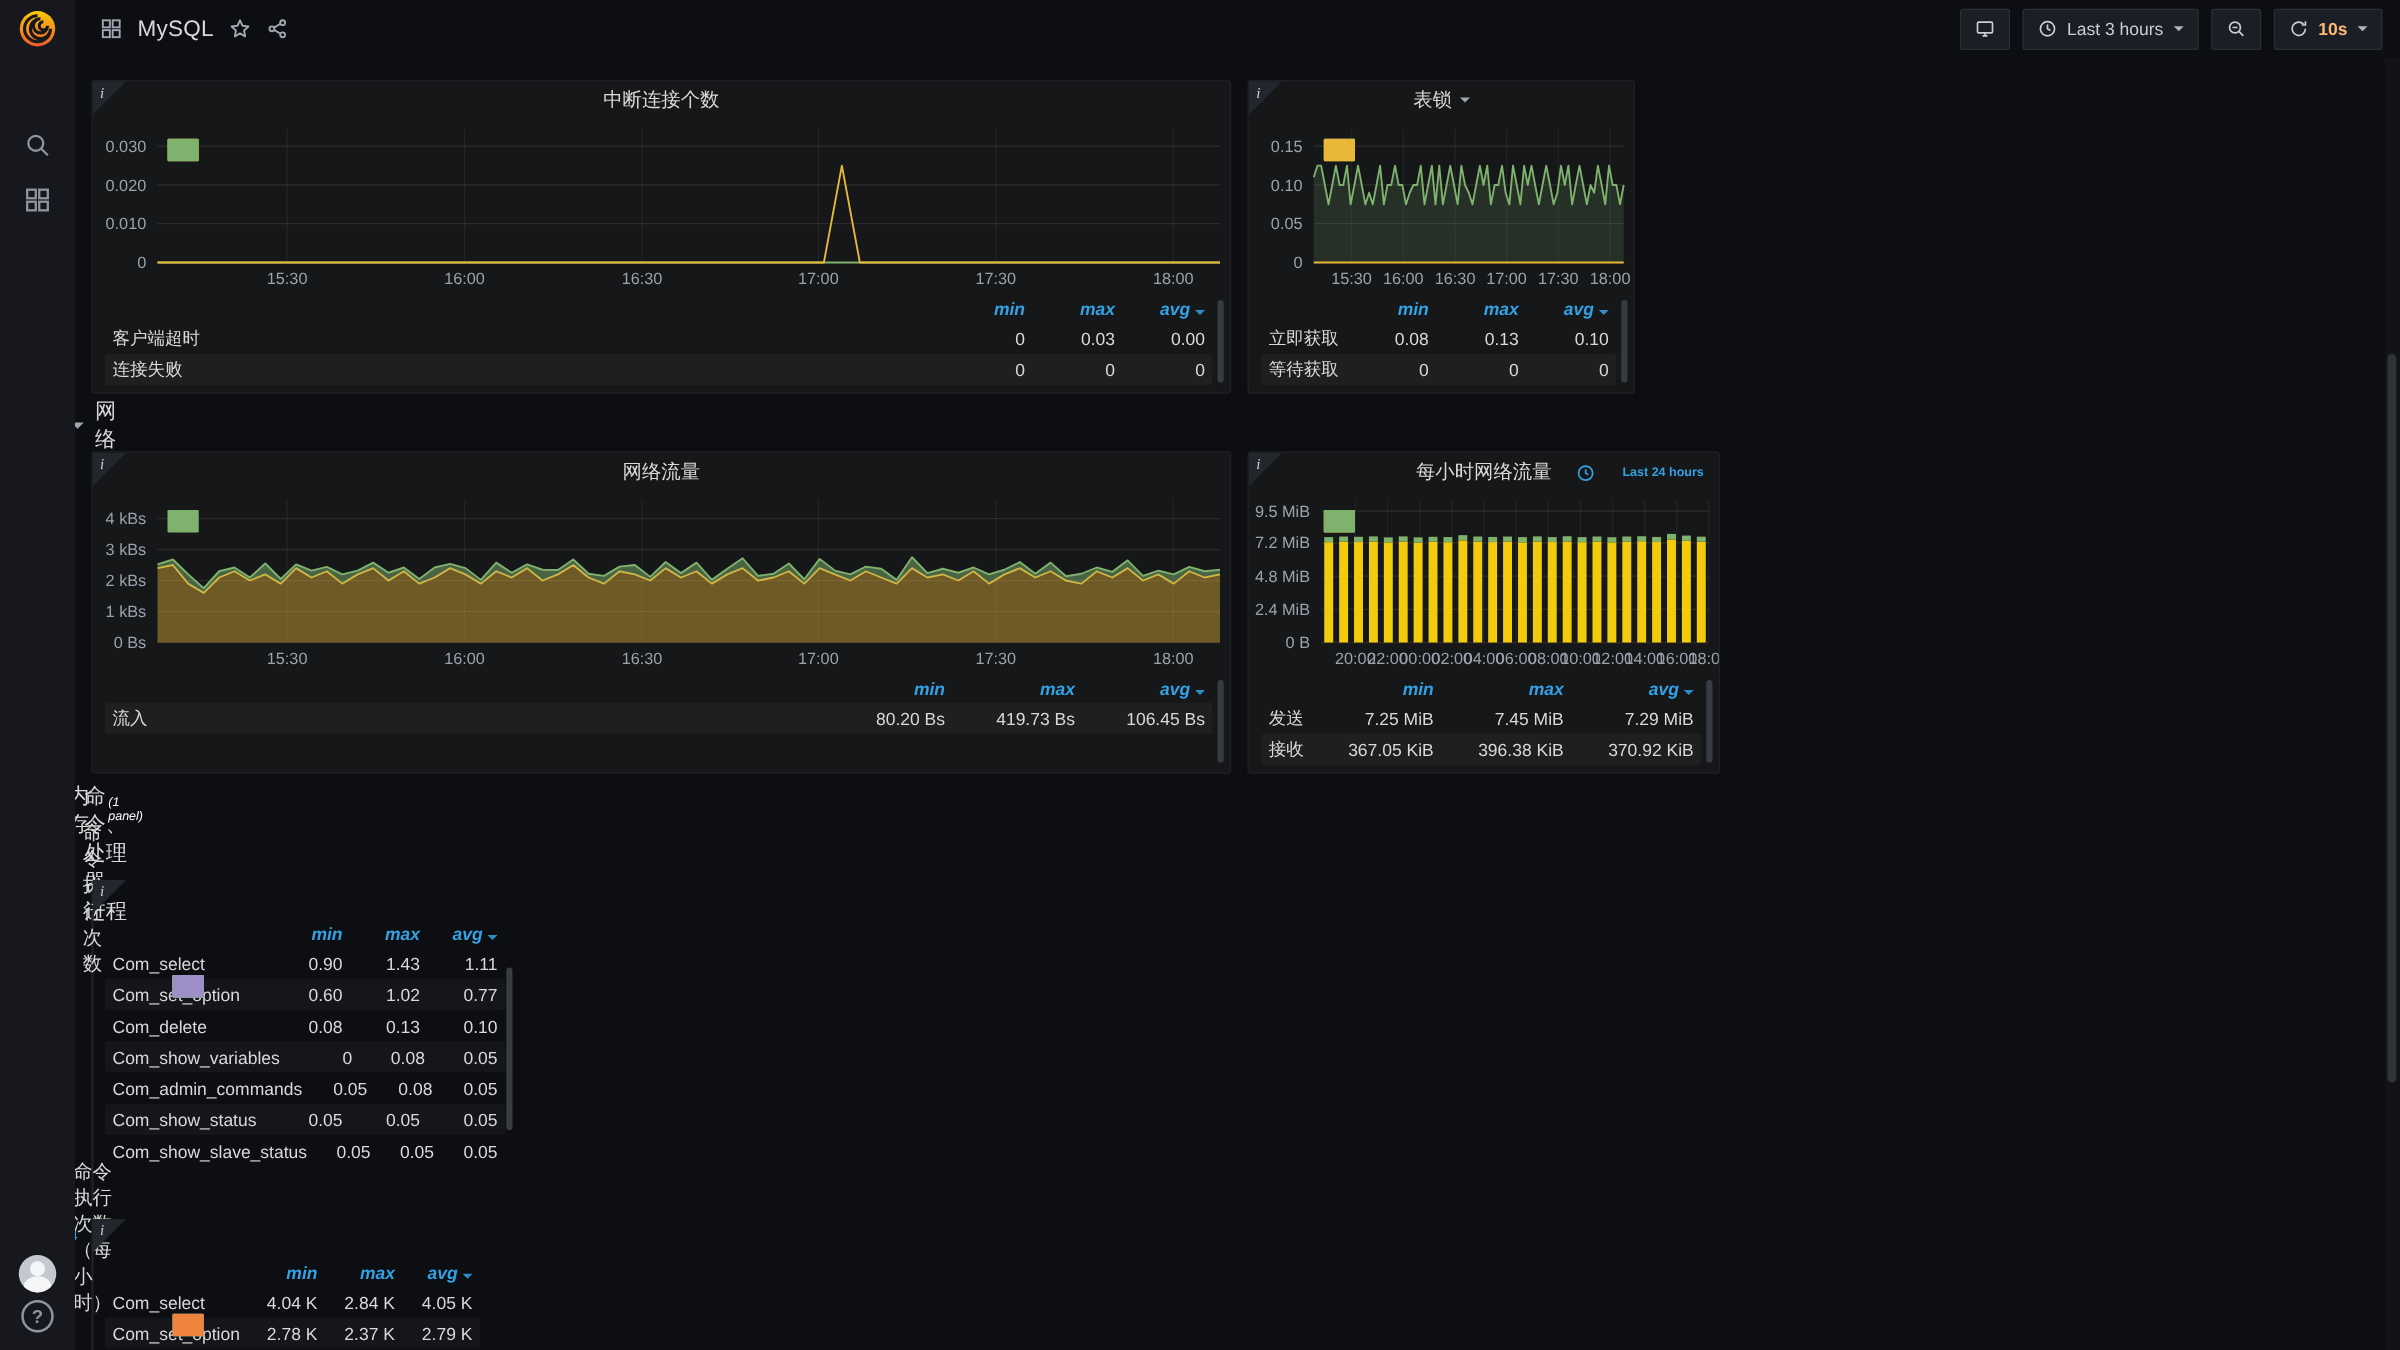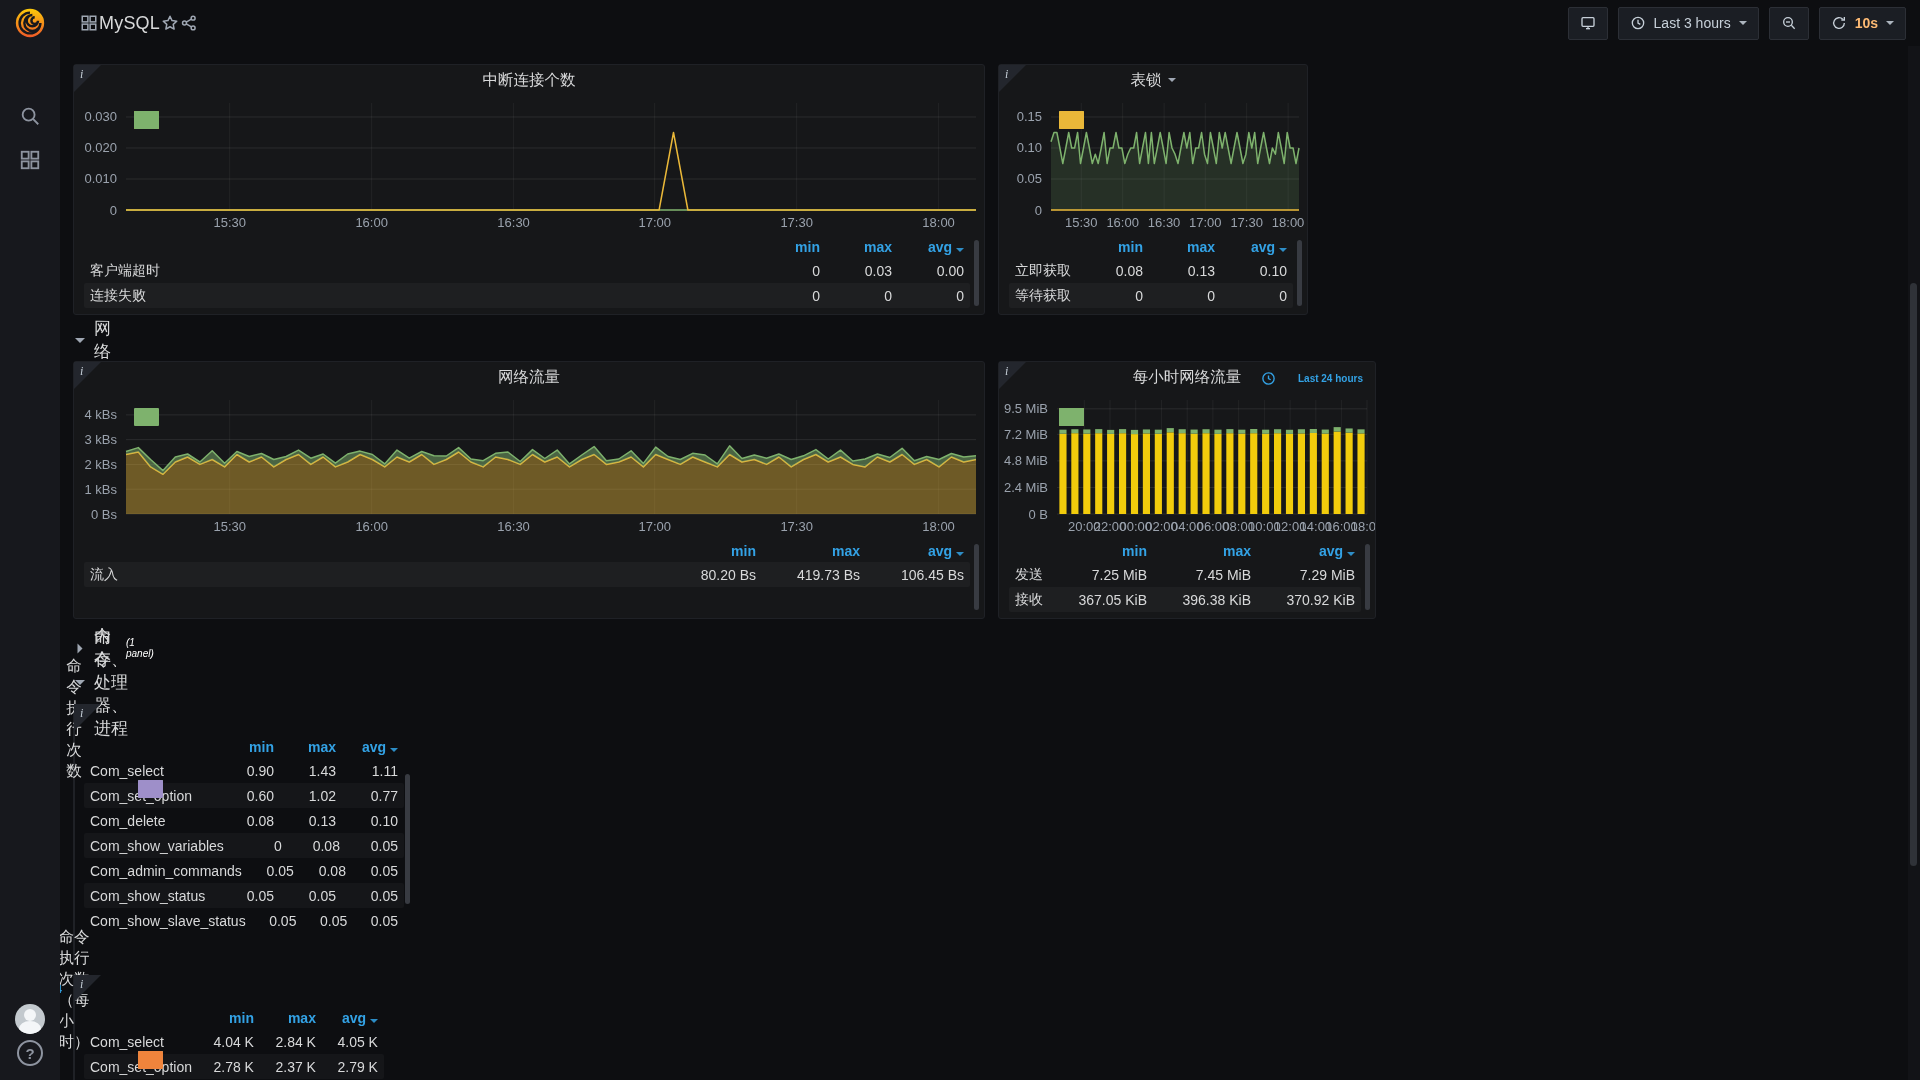--- a/index.html
+++ b/index.html
@@ -14,21 +14,21 @@
   .side-top { margin-top:48px; display:flex; flex-direction:column; }
   .side-bottom { margin-top:auto; margin-bottom:14px; display:flex; flex-direction:column; align-items:center; gap:6px; }
   .avatar { width:30px; height:30px; border-radius:50%; background:#c3c9ce; position:relative; overflow:hidden; }
   .avatar i { position:absolute; left:9px; top:5px; width:12px; height:12px; border-radius:50%; background:#f4f6f8; }
   .avatar b { position:absolute; left:4px; top:17px; width:22px; height:16px; border-radius:50%; background:#f4f6f8; }
   .help { width:26px; height:26px; border-radius:50%; border:2px solid #8e94a0; color:#8e94a0;
     display:flex; align-items:center; justify-content:center; font-size:15px; font-weight:bold; }
   
   .navbar { position:fixed; left:60px; top:0; right:0; height:46px; display:flex; align-items:center;
     padding:0 14px 0 20px; background:#0d0e11; z-index:20; }
-  .nav-title { display:flex; align-items:center; gap:1px; color:#d8d9da; }
+  .nav-title { display:flex; align-items:center; gap:12px; color:#d8d9da; }
   .nav-title .t { font-size:18px; letter-spacing:.2px; }
   .nicon { color:#9fa7b3; display:flex; align-items:center; cursor:pointer; }
   .nicon svg { width:18px; height:18px; }
   .nav-right { margin-left:auto; display:flex; align-items:flex-start; gap:10px; }
   .navbtn { height:33px; background:#1b1e24; border:1px solid #2c2f36; border-radius:2px;
     display:flex; align-items:center; gap:8px; padding:0 11px; color:#c7d0d9; font-size:14px; cursor:pointer; }
   .navbtn svg { width:16px; height:16px; }
   .orange { color:#fdba74; font-weight:bold; }
   .caret { display:inline-block; width:0; height:0; border-left:4px solid transparent;
     border-right:4px solid transparent; border-top:4px solid currentColor; opacity:.85; }
@@ -44,21 +44,21 @@
   .corner { position:absolute; top:0; left:0; width:27px; height:27px; background:#23262d;
     clip-path:polygon(0 0,100% 0,0 100%); z-index:5; cursor:pointer; }
   .corner span { position:absolute; left:6px; top:2px; font-style:italic; font-size:12px; color:#c7d0d9; font-family:"Liberation Serif", serif; }
   .chart { position:relative; width:100%; }
   .chart svg { display:block; }
   svg text.tick { fill:#9aa2ad; font-size:13px; font-family:"Liberation Sans", sans-serif; }
   
   .legend { padding:2px 14px 4px 10px; }
   .lg-row { display:flex; align-items:center; height:25px; font-size:14px; padding:0 6px; border-radius:2px; }
   .lg-row.alt { background:rgba(255,255,255,0.035); }
-  .lg-head { height:22px; color:#33a2e5; font-weight:bold; }
+  .lg-head { height:22px; color:#33a2e5; font-weight:bold;font-style:italic; }
   .lg-label { flex:1; display:flex; align-items:center; gap:8px; white-space:nowrap; cursor:pointer; }
   .dash { display:inline-block; width:15px; height:3px; border-radius:1px; }
   .lg-cell { text-align:right; white-space:nowrap; }
   .lg-w78 .lg-cell { width:72px; }
   .lg-w100 .lg-cell { width:104px; }
   .lg-w64 .lg-cell { width:62px; }
   .lg-head .lg-cell { cursor:pointer; }
   .lg-scroll { position:absolute; right:5px; width:5px; border-radius:3px; background:#383b42; }
   .sc-bottom { bottom:8px; height:66px; }
   .sc-right { top:40px; height:130px; right:6px; }
@@ -69,21 +69,21 @@
   .badge { position:absolute; top:9px; right:12px; display:flex; align-items:center; gap:22px;
     color:#33a2e5; font-size:10px; font-weight:bold; z-index:6; cursor:pointer; }
   .badge svg { width:15px; height:15px; }
   
   .rowhead { display:flex; align-items:center; gap:9px; font-size:17px; color:#d8d9da; cursor:pointer; padding-left:2px; }
   .rowhead .cnt { font-size:10px; font-style:italic; color:#ffffff; margin-left:6px; }
   .rchev { display:inline-block; width:0; height:0; border-left:5px solid transparent;
     border-right:5px solid transparent; border-top:5px solid #9fa7b3; }
   .rchev.right { transform:rotate(-90deg); }
   .mt12 { margin-top:12px; } .mt8 { margin-top:8px; } .mt16 { margin-top:16px; }
-  .rh { height:26px; }
+  .rh { height:26px;justify-content:center; }
   
   .pagescroll { position:fixed; right:0; top:46px; width:12px; height:1034px; background:#121317; z-index:40; }
   .pagescroll .thumb { position:absolute; left:2px; top:237px; width:7px; height:583px; border-radius:4px; background:#2f3238; }
 </style>
 </head>
 <body>
 
 <div class="sidebar">
   <div class="logo">
     <svg viewBox="0 0 36 36" width="34" height="34">

